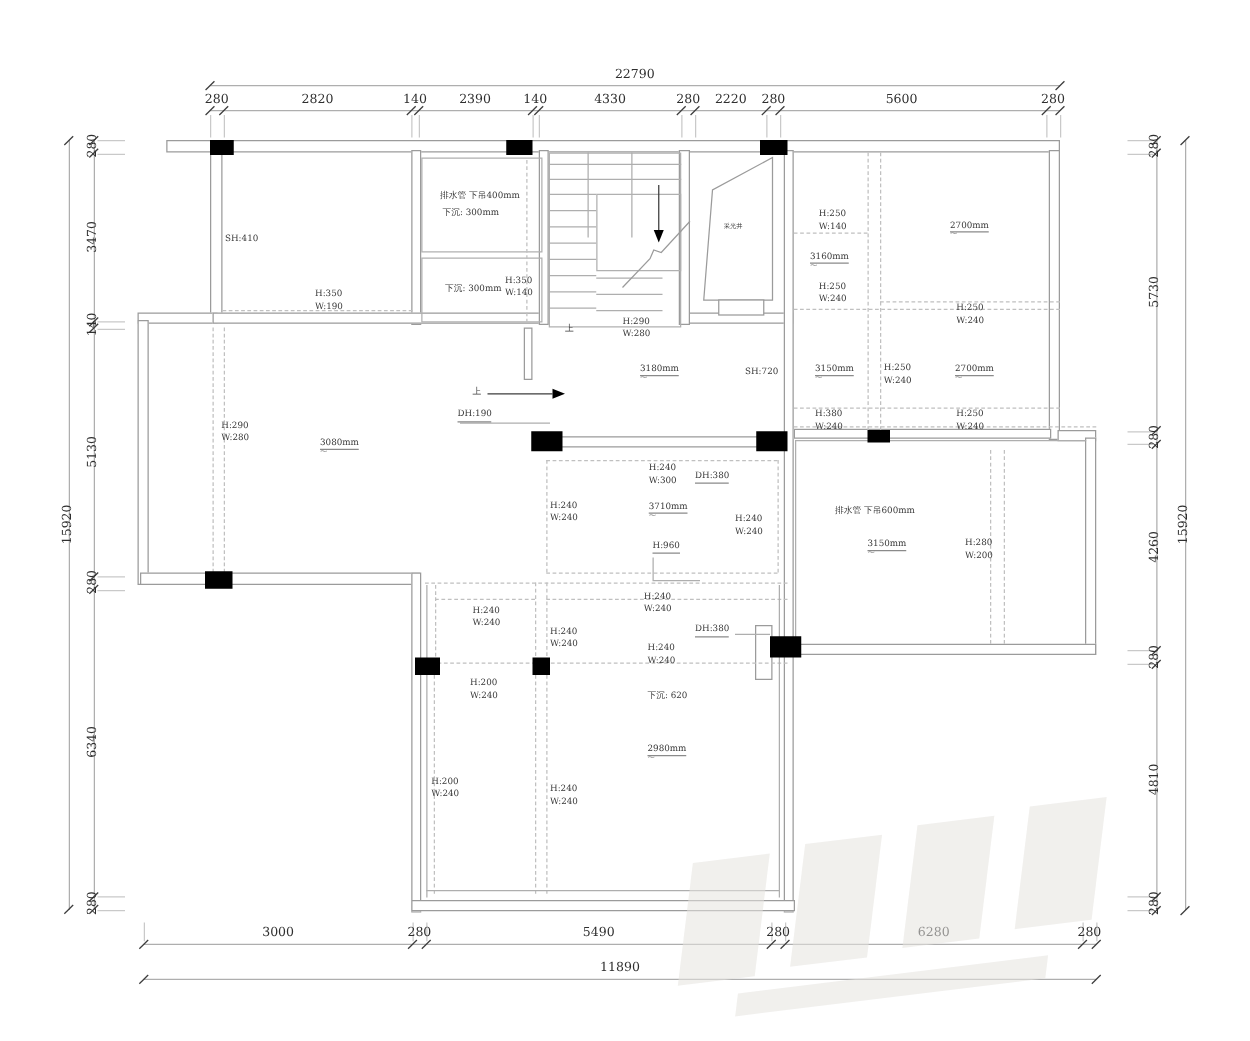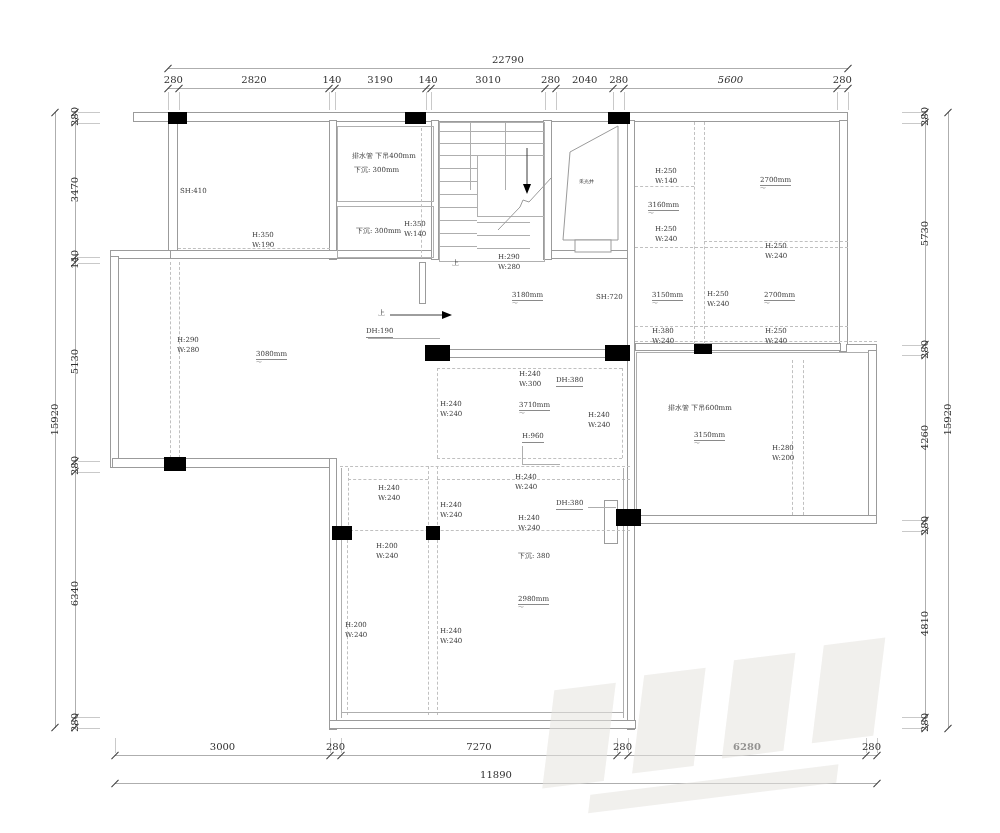--- a/index.html
+++ b/index.html
@@ -175,34 +175,34 @@
 W:300</div>
   <div class="lbl unl" style="left:556px;top:375px">DH:380</div>
   <div class="lbl" style="left:440px;top:399px">H:240
 W:240</div>
   <div class="lbl lvl" style="left:519px;top:400px"><span>3710mm</span><i>〜</i></div>
   <div class="lbl" style="left:588px;top:410px">H:240
 W:240</div>
   <div class="lbl unl" style="left:522px;top:431px">H:960</div>
   <div class="lbl" style="left:668px;top:403px">排水管 下吊600mm</div>
   <div class="lbl lvl" style="left:694px;top:430px"><span>3150mm</span><i>〜</i></div>
-  <div class="lbl" style="left:772px;top:443px">H:280
+  <div class="lbl" style="left:772px;top:429px">H:280
 W:200</div>
   <div class="lbl" style="left:515px;top:472px">H:240
 W:240</div>
   <div class="lbl" style="left:378px;top:483px">H:240
 W:240</div>
   <div class="lbl" style="left:440px;top:500px">H:240
 W:240</div>
   <div class="lbl unl" style="left:556px;top:498px">DH:380</div>
   <div class="lbl" style="left:518px;top:513px">H:240
 W:240</div>
   <div class="lbl" style="left:376px;top:541px">H:200
 W:240</div>
-  <div class="lbl" style="left:518px;top:551px">下沉: 380</div>
+  <div class="lbl" style="left:518px;top:551px">下沉: 620</div>
   <div class="lbl lvl" style="left:518px;top:594px"><span>2980mm</span><i>〜</i></div>
   <div class="lbl" style="left:345px;top:620px">H:200
 W:240</div>
   <div class="lbl" style="left:440px;top:626px">H:240
 W:240</div>
 
   <svg id="watermark" style="left:555px;top:650px" width="370" height="160" opacity="0.55">
     <g fill="#e6e4e0" transform="rotate(-7 185 80)">
       <rect x="10" y="18" width="62" height="96" transform="skewX(-14)"></rect>
       <rect x="100" y="14" width="62" height="96" transform="skewX(-14)"></rect>
@@ -234,27 +234,27 @@
       <div class="l" style="left: 613.4px; top: 92px; width: 1px; height: 18px; background: rgb(201, 201, 201);"></div>
       <div class="tick" style="left: 619px; top: 87.5px;"></div>
       <div class="l" style="left: 624px; top: 92px; width: 1px; height: 18px; background: rgb(201, 201, 201);"></div>
       <div class="tick" style="left: 832px; top: 87.5px;"></div>
       <div class="l" style="left: 837px; top: 92px; width: 1px; height: 18px; background: rgb(201, 201, 201);"></div>
       <div class="tick" style="left: 842.7px; top: 87.5px;"></div>
       <div class="l" style="left: 847.7px; top: 92px; width: 1px; height: 18px; background: rgb(201, 201, 201);"></div>
       <div class="dim" style="left: 151.35px; top: 74px; width: 44px; text-align: center;">280</div>
       <div class="dim" style="left: 232px; top: 74px; width: 44px; text-align: center;">2820</div>
       <div class="dim" style="left: 309.95px; top: 74px; width: 44px; text-align: center;">140</div>
-      <div class="dim" style="left: 358.05px; top: 74px; width: 44px; text-align: center;">3190</div>
+      <div class="dim" style="left: 358.05px; top: 74px; width: 44px; text-align: center;">2390</div>
       <div class="dim" style="left: 406.15px; top: 74px; width: 44px; text-align: center;">140</div>
-      <div class="dim" style="left: 466.05px; top: 74px; width: 44px; text-align: center;">3010</div>
+      <div class="dim" style="left: 466.05px; top: 74px; width: 44px; text-align: center;">4330</div>
       <div class="dim" style="left: 528.6px; top: 74px; width: 44px; text-align: center;">280</div>
-      <div class="dim" style="left: 562.65px; top: 74px; width: 44px; text-align: center;">2040</div>
+      <div class="dim" style="left: 562.65px; top: 74px; width: 44px; text-align: center;">2220</div>
       <div class="dim" style="left: 596.7px; top: 74px; width: 44px; text-align: center;">280</div>
-      <div class="dim" style="left: 708.5px; top: 74px; width: 44px; text-align: center; font-style: italic;">5600</div>
+      <div class="dim" style="left: 708.5px; top: 74px; width: 44px; text-align: left;">5600</div>
       <div class="dim" style="left: 820.35px; top: 74px; width: 44px; text-align: center;">280</div>
       <div class="l" style="left: 168px; top: 68px; width: 679.7px; height: 1px;"></div>
       <div class="tick" style="left: 163px; top: 67.5px;"></div>
       <div class="tick" style="left: 842.7px; top: 67.5px;"></div>
       <div class="dim" style="left: 485.85px; top: 54px; width: 44px; text-align: center;">22790</div>
       <div class="l" style="left: 115px; top: 755px; width: 762px; height: 1px;"></div>
       <div class="tick" style="left: 110px; top: 754.5px;"></div>
       <div class="l" style="left: 115px; top: 738px; width: 1px; height: 15px; background: rgb(201, 201, 201);"></div>
       <div class="tick" style="left: 325px; top: 754.5px;"></div>
       <div class="l" style="left: 330px; top: 738px; width: 1px; height: 15px; background: rgb(201, 201, 201);"></div>
@@ -263,23 +263,23 @@
       <div class="tick" style="left: 612px; top: 754.5px;"></div>
       <div class="l" style="left: 617px; top: 738px; width: 1px; height: 15px; background: rgb(201, 201, 201);"></div>
       <div class="tick" style="left: 623px; top: 754.5px;"></div>
       <div class="l" style="left: 628px; top: 738px; width: 1px; height: 15px; background: rgb(201, 201, 201);"></div>
       <div class="tick" style="left: 861px; top: 754.5px;"></div>
       <div class="l" style="left: 866px; top: 738px; width: 1px; height: 15px; background: rgb(201, 201, 201);"></div>
       <div class="tick" style="left: 872px; top: 754.5px;"></div>
       <div class="l" style="left: 877px; top: 738px; width: 1px; height: 15px; background: rgb(201, 201, 201);"></div>
       <div class="dim" style="left: 200.5px; top: 741px; width: 44px; text-align: center;">3000</div>
       <div class="dim" style="left: 313.5px; top: 741px; width: 44px; text-align: center;">280</div>
-      <div class="dim" style="left: 457px; top: 741px; width: 44px; text-align: center;">7270</div>
+      <div class="dim" style="left: 457px; top: 741px; width: 44px; text-align: center;">5490</div>
       <div class="dim" style="left: 600.5px; top: 741px; width: 44px; text-align: center;">280</div>
-      <div class="dim" style="left: 725px; top: 741px; width: 44px; text-align: center; font-weight: bold;">6280</div>
+      <div class="dim" style="left: 725px; top: 741px; width: 44px; text-align: center;">6280</div>
       <div class="dim" style="left: 849.5px; top: 741px; width: 44px; text-align: center;">280</div>
       <div class="l" style="left: 115px; top: 783px; width: 762px; height: 1px;"></div>
       <div class="tick" style="left: 110px; top: 782.5px;"></div>
       <div class="tick" style="left: 872px; top: 782.5px;"></div>
       <div class="dim" style="left: 474px; top: 769px; width: 44px; text-align: center;">11890</div>
       <div class="l" style="left: 75px; top: 112px; width: 1px; height: 615.9px;"></div>
       <div class="tick" style="left: 70px; top: 111.5px;"></div>
       <div class="l" style="left: 78px; top: 112px; width: 22px; height: 1px; background: rgb(201, 201, 201);"></div>
       <div class="tick" style="left: 70px; top: 122.3px;"></div>
       <div class="l" style="left: 78px; top: 122.8px; width: 22px; height: 1px; background: rgb(201, 201, 201);"></div>

